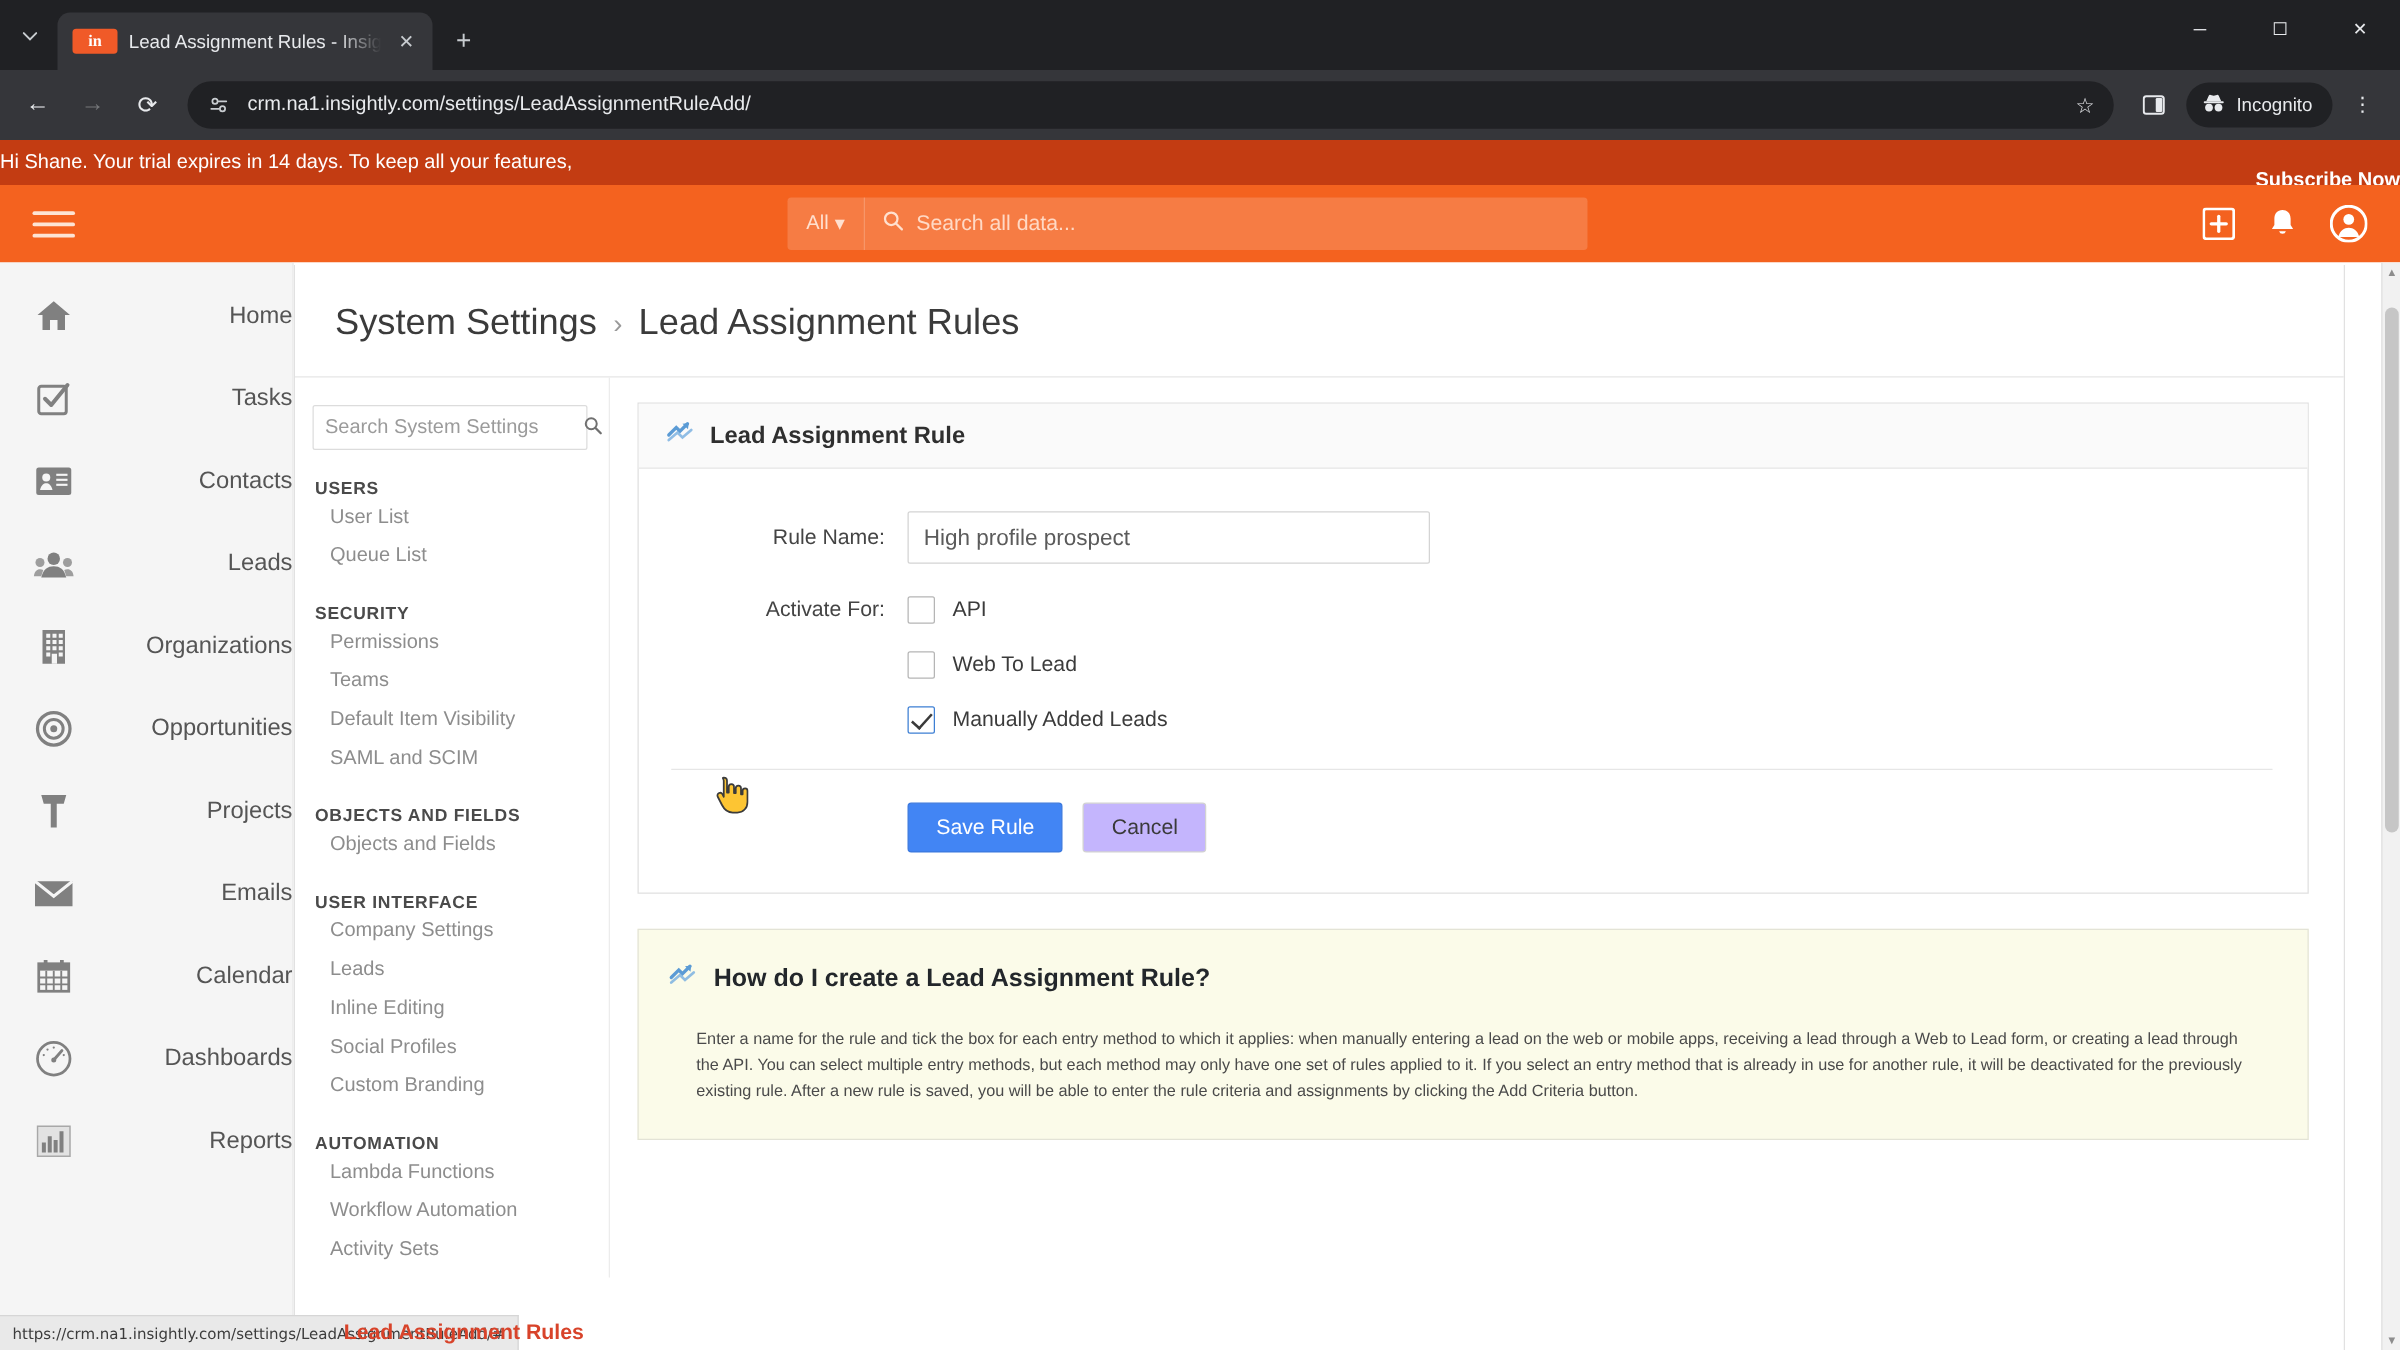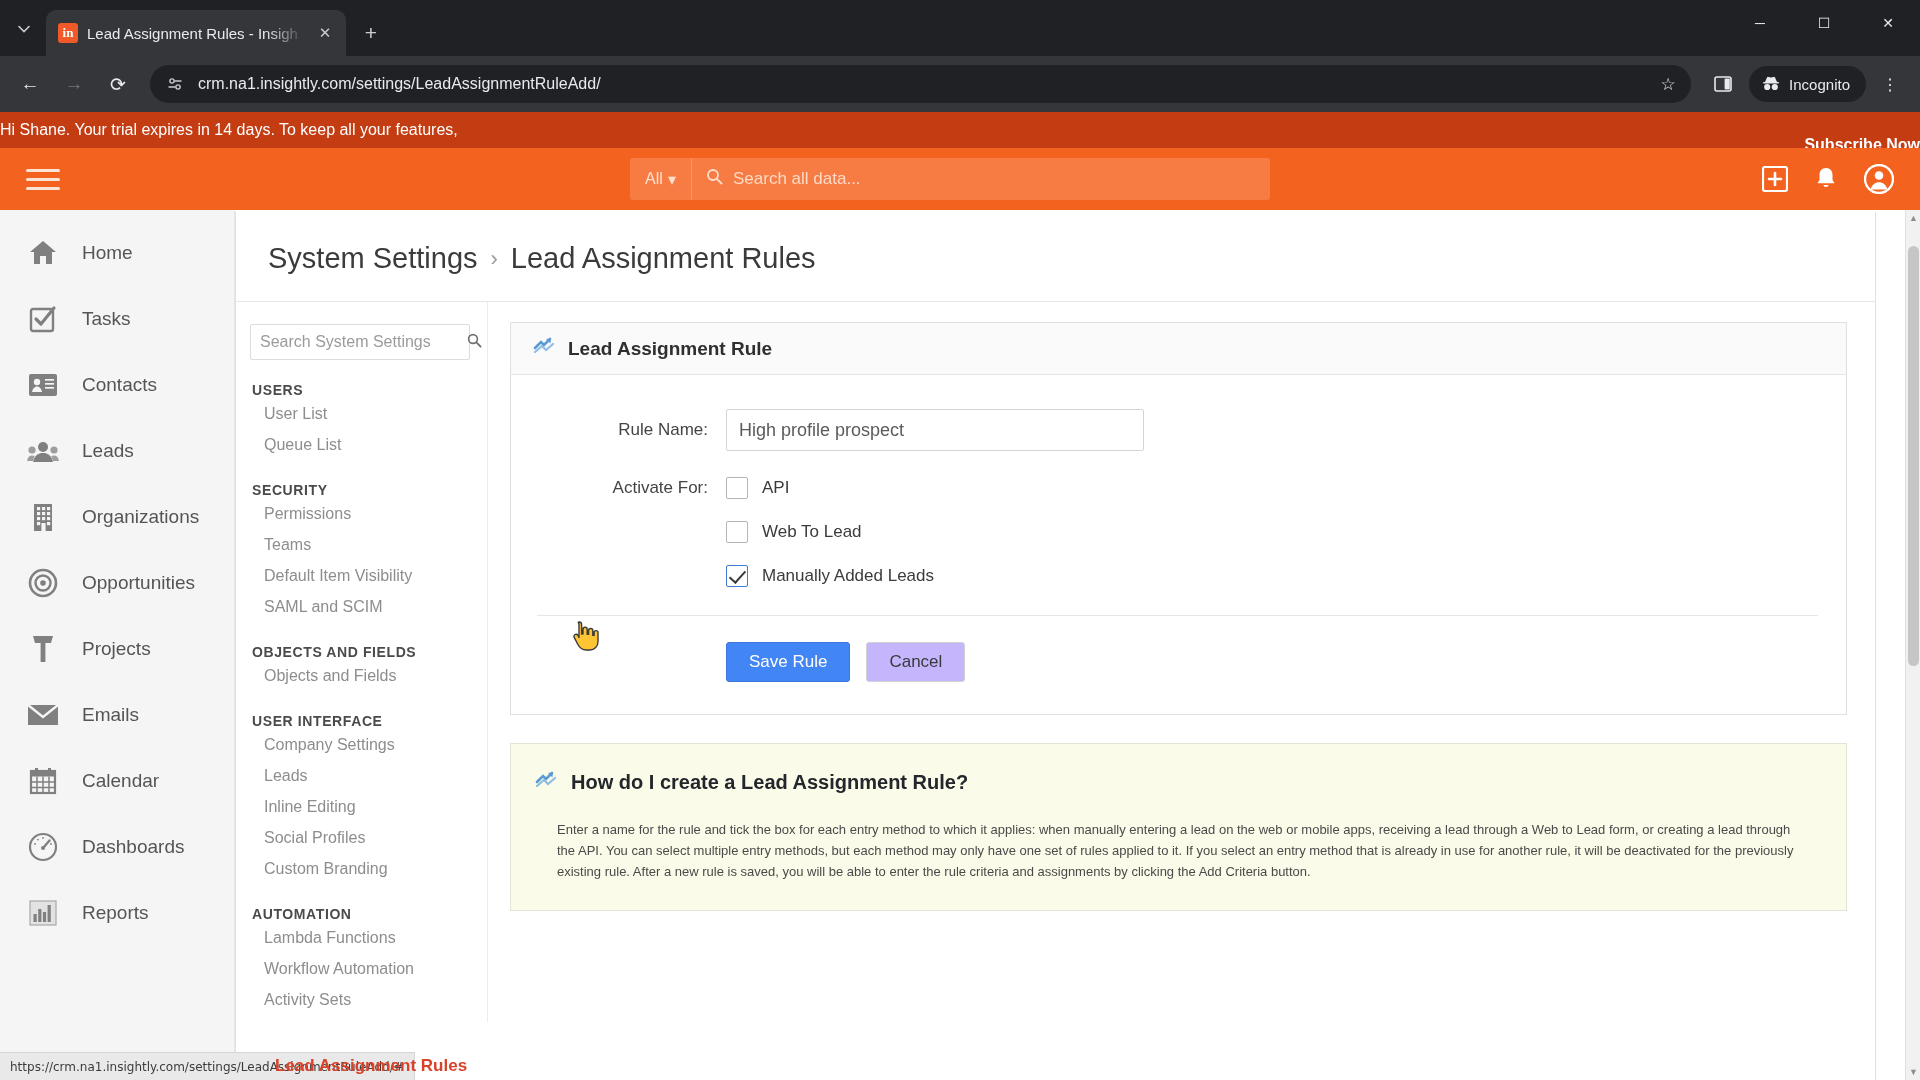--- a/index.html
+++ b/index.html
@@ -20,21 +20,21 @@
   .tab-list-btn {
     width: 36px; height: 34px; margin-bottom: 10px; margin-right: 4px;
     display:flex; align-items:center; justify-content:center;
     border-radius: 6px; color:#c8ccd0;
   }
   .tab {
     height: 46px; width: 300px; background: #35363a; border-radius: 10px 10px 0 0;
     display:flex; align-items:center; padding: 0 10px 0 12px; gap:9px; position:relative;
   }
   .tab-favicon {
-    width: 20px; height: 20px; border-radius: 3px; background:#f05a28;
+    width: 36px; height: 20px; border-radius: 3px; background:#f05a28;
     color:#fff; font-size: 13px; font-weight: bold; line-height:20px; text-align:center;
     font-family:"Liberation Serif", serif; flex:none;
   }
   .tab-title {
     color:#e8eaed; font-size: 15px; white-space: nowrap; overflow: hidden;
     flex:1; -webkit-mask-image: linear-gradient(to right, #000 82%, transparent 100%);
             mask-image: linear-gradient(to right, #000 82%, transparent 100%);
   }
   .tab-close { width: 22px; height:22px; display:flex; align-items:center; justify-content:center;
     border-radius:50%; color:#c8ccd0; font-size:15px; flex:none; }
@@ -100,21 +100,21 @@
   .search-input::placeholder { color:#ffd9c5; }
   .header-right { position:absolute; right: 26px; display:flex; align-items:center; gap: 26px; }
   .hdr-icon { color:#fff; display:flex; align-items:center; justify-content:center; }
 
   
   .body-row { flex:1; display:flex; min-height:0; position:relative; }
 
   .rail {
     width: 235px; background:#f5f5f5; padding-top: 10px; flex:none; border-right:1px solid #e6e6e6;
   }
-  .rail-item { height: 66px; display:flex; align-items:center; padding-left: 26px; gap: 22px; }
+  .rail-item { height: 66px; display:flex; align-items:center; padding-left: 26px; gap: 22px; justify-content: space-between; }
   .rail-icon { width: 34px; height:34px; display:flex; align-items:center; justify-content:center;
     color:#7a7a7a; flex:none; }
   .rail-label { font-size: 19px; color:#555; }
 
   .content { flex:1; min-width:0; background:#fff; position:relative; overflow:hidden; }
   .content-card {
     margin: 2px 44px 0 0; background:#fff; border:1px solid #e1e1e1; border-top:0;
     height: 100%;
   }
   .breadcrumb {

